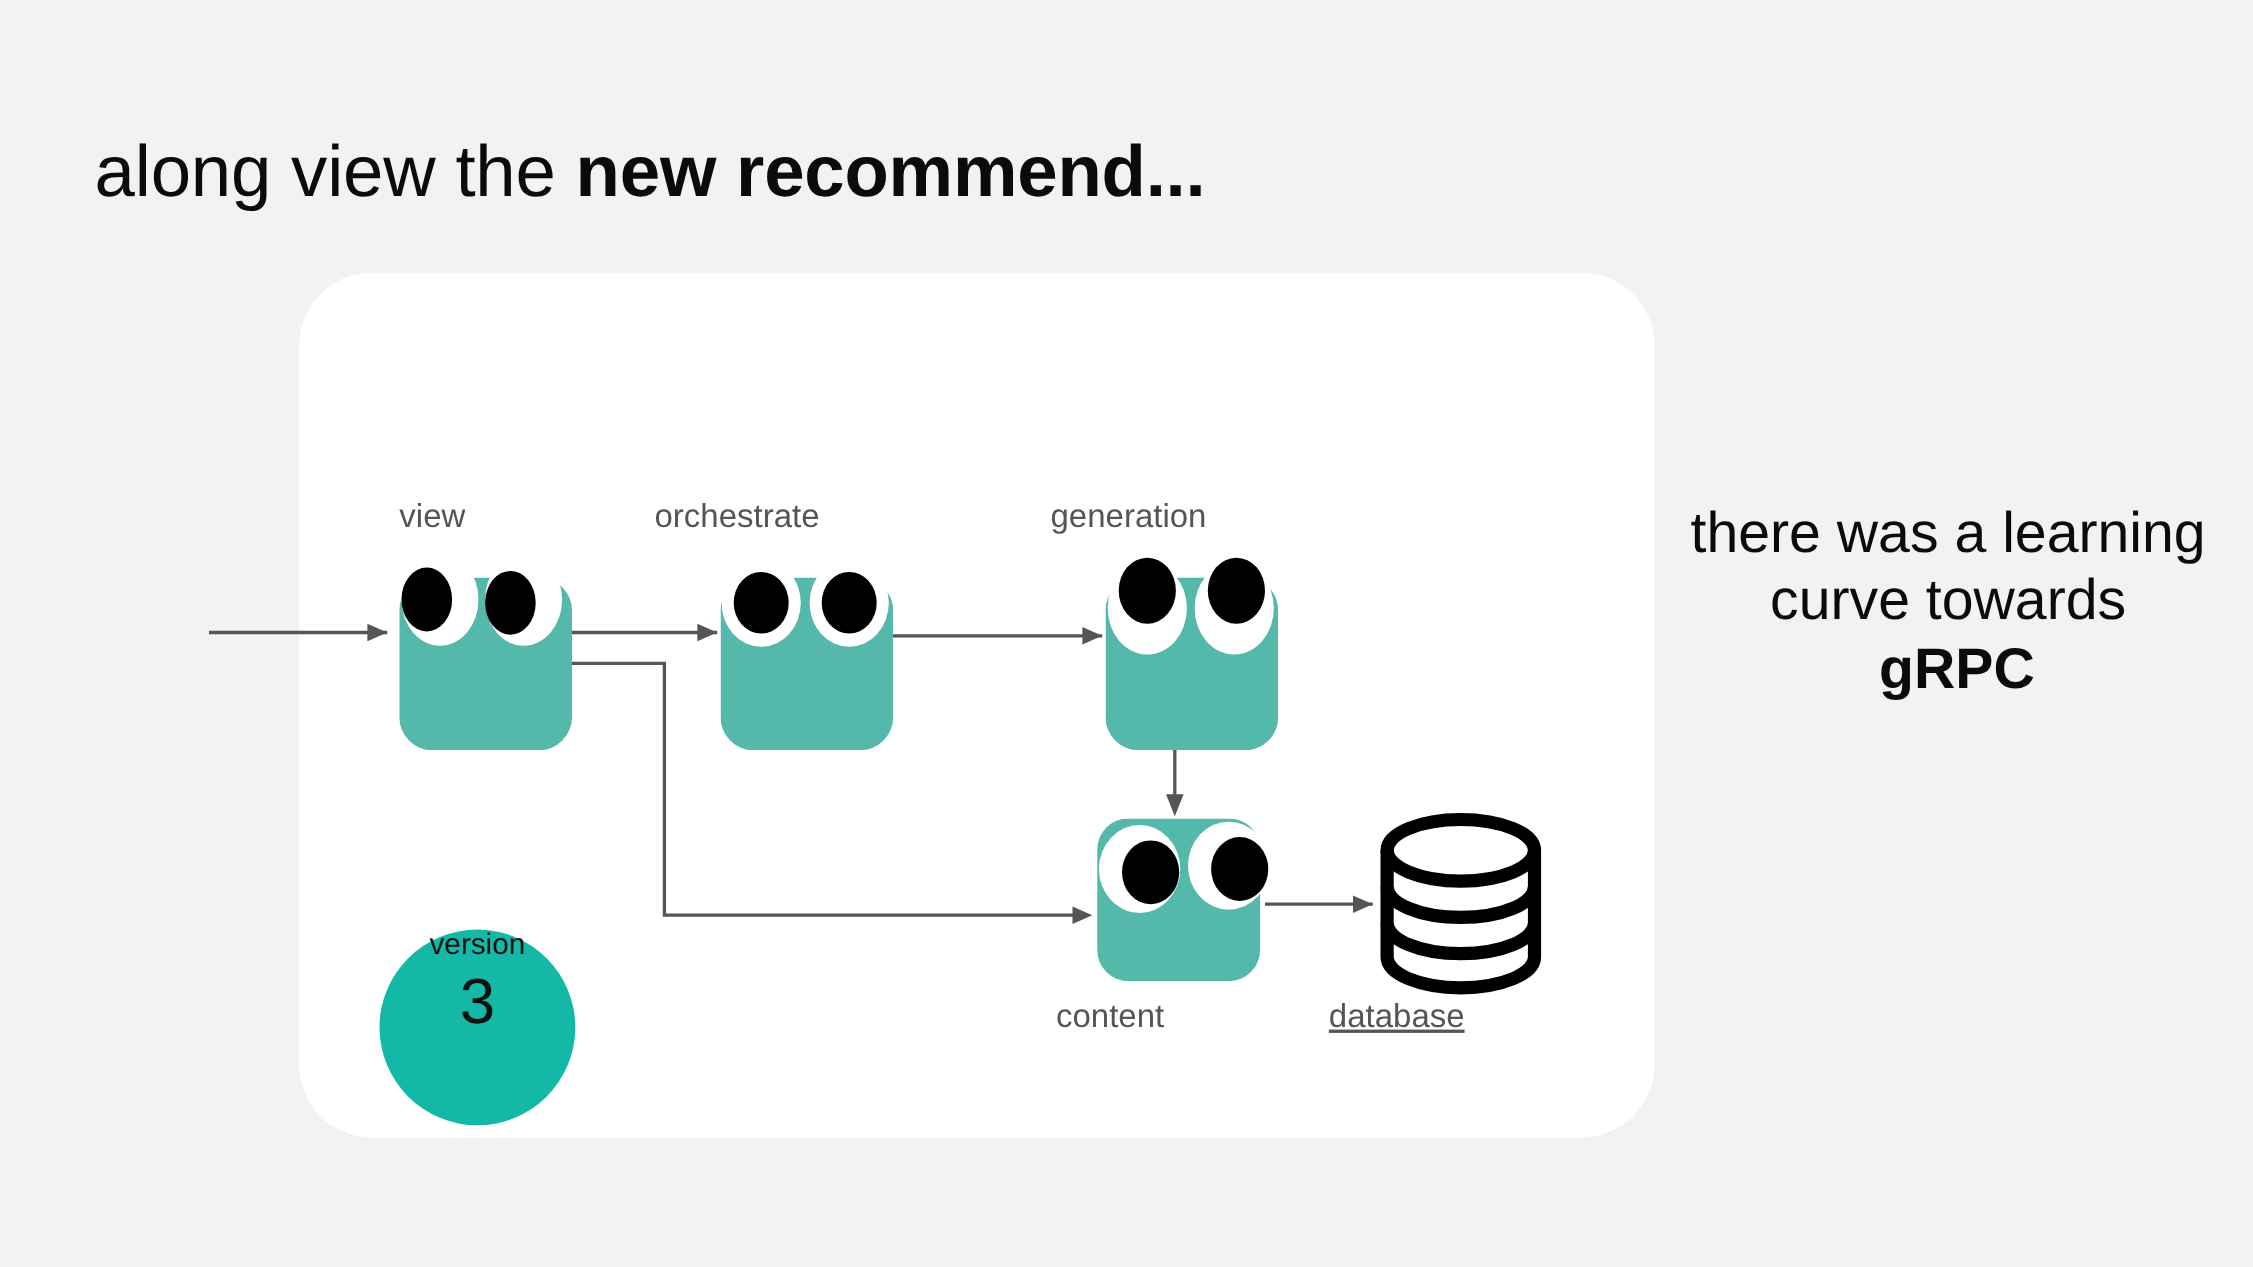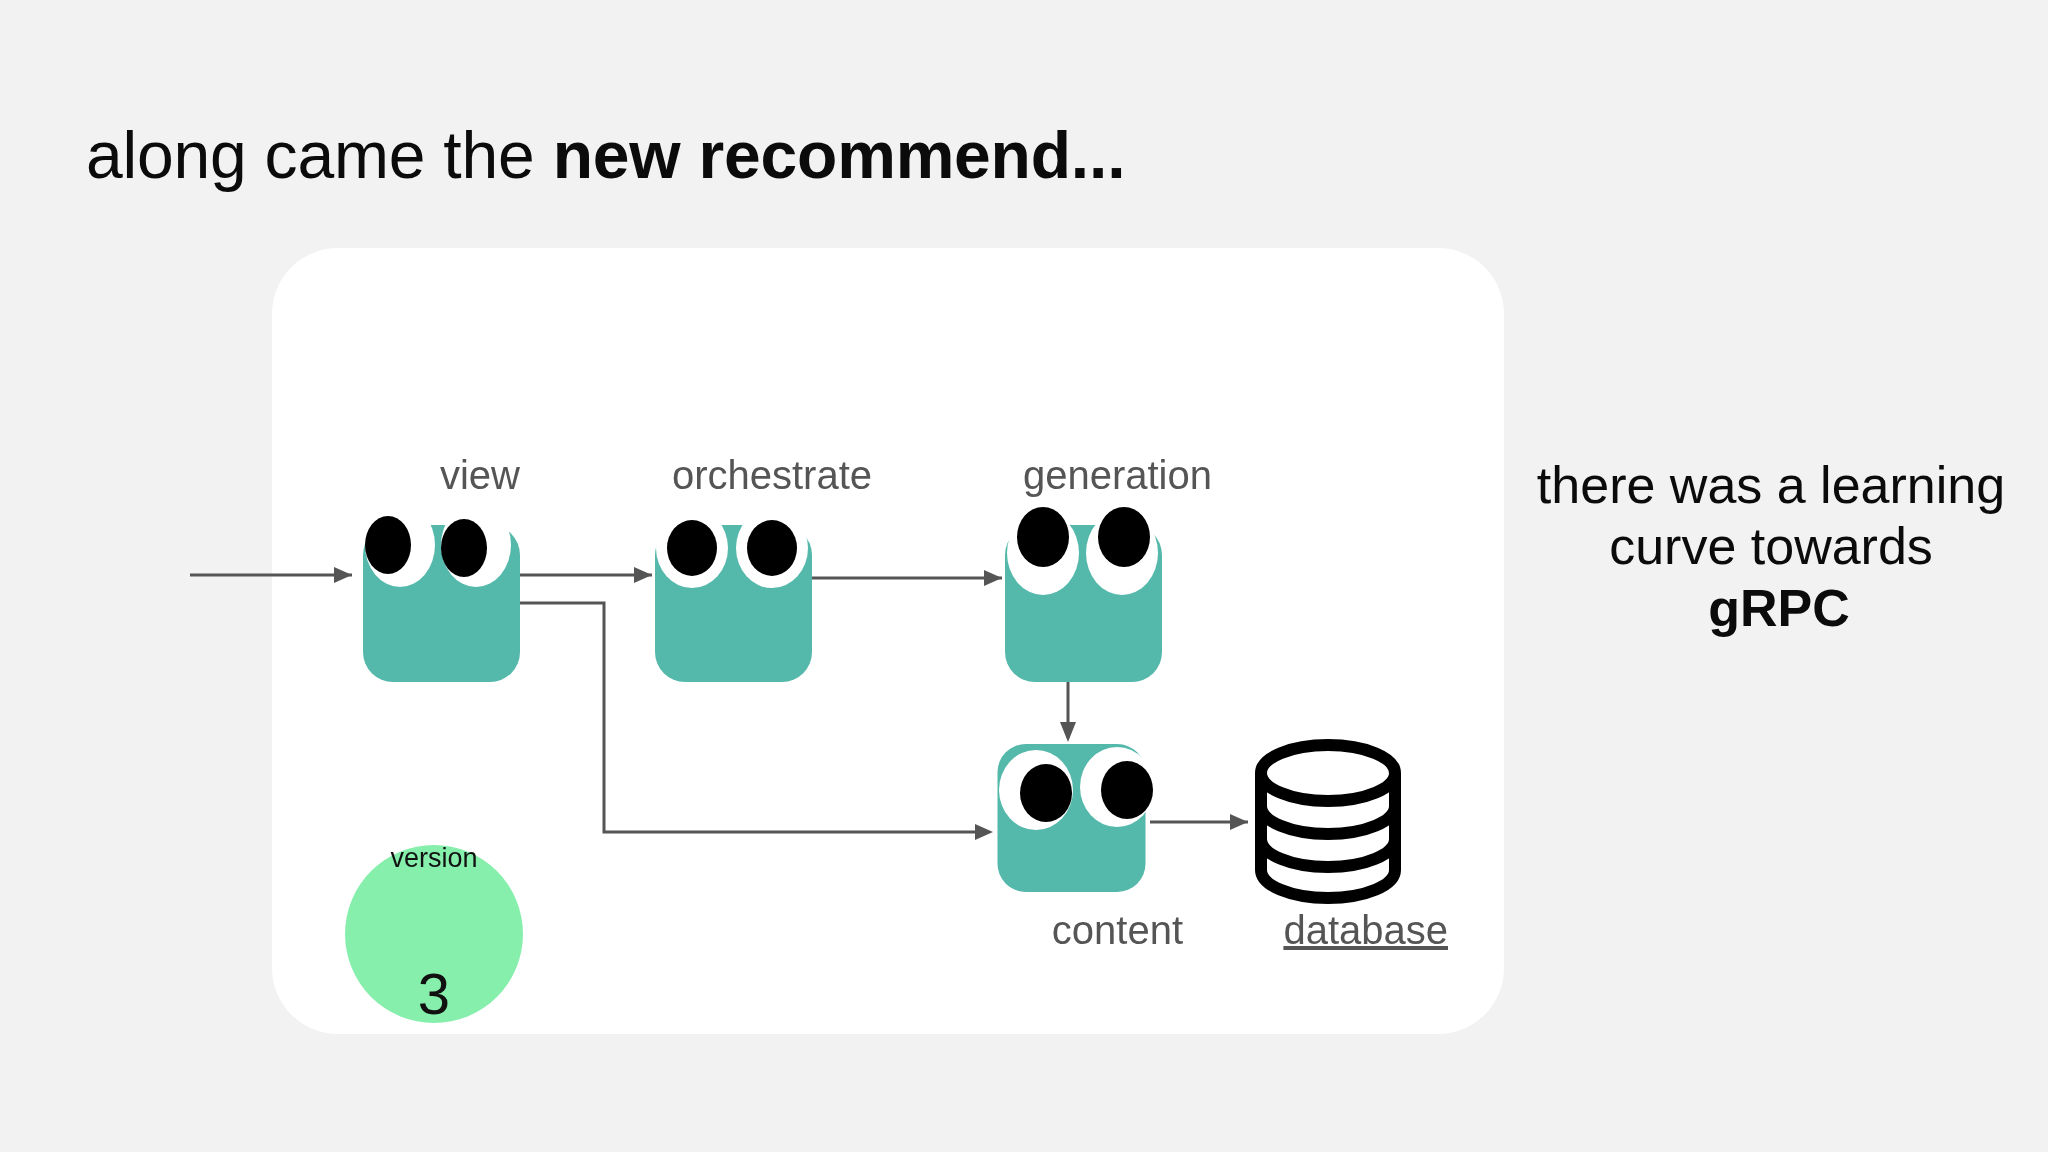--- a/index.html
+++ b/index.html
@@ -62,40 +62,40 @@
   #diagram-svg .eye-pupil { fill: #000000; }
   #diagram-svg .db-shape {
     fill: none;
     stroke: #000000;
     stroke-width: 12;
   }
 
   
   .node-label {
     position: absolute;
-    font-size: 40px;
+    font-size: 30px;
     color: #555555;
     white-space: nowrap;
-    text-align: right;
+    text-align: left;
     font-weight: 400;
   }
 
   
   #version-badge {
     position: absolute;
     left: 345px;
     top: 845px;
     width: 178px;
     height: 178px;
     border-radius: 50%;
-    background: #86efac;
+    background: #14b8a6;
     display: flex;
     flex-direction: column;
     align-items: center;
-    justify-content: space-between;
+    justify-content: flex-start;
     color: #111111;
   }
   #version-badge .v-word {
     font-size: 27px;
     line-height: 1;
     margin-bottom: 10px;
   }
   #version-badge .v-num {
     font-size: 58px;
     line-height: 1;
@@ -111,21 +111,21 @@
     font-size: 52px;
     line-height: 1.18;
     color: #0b0b0b;
   }
   #side-caption .c-bold { font-weight: 700; margin-left: 16px; }
 </style>
 </head>
 <body>
 
 <div id="slide-title">
-  <span class="t-normal">along came the </span><span class="t-bold">new recommend...</span>
+  <span class="t-normal">along view the </span><span class="t-bold">new recommend...</span>
 </div>
 
 <div id="diagram-card"></div>
 
 <svg id="diagram-svg" viewBox="0 0 2048 1152" xmlns="http://www.w3.org/2000/svg">
 
   <defs>
 
     <symbol id="node-box" viewBox="0 0 157 157">
       <rect class="node-body" x="0" y="0" width="157" height="157" rx="30" ry="30"></rect>

